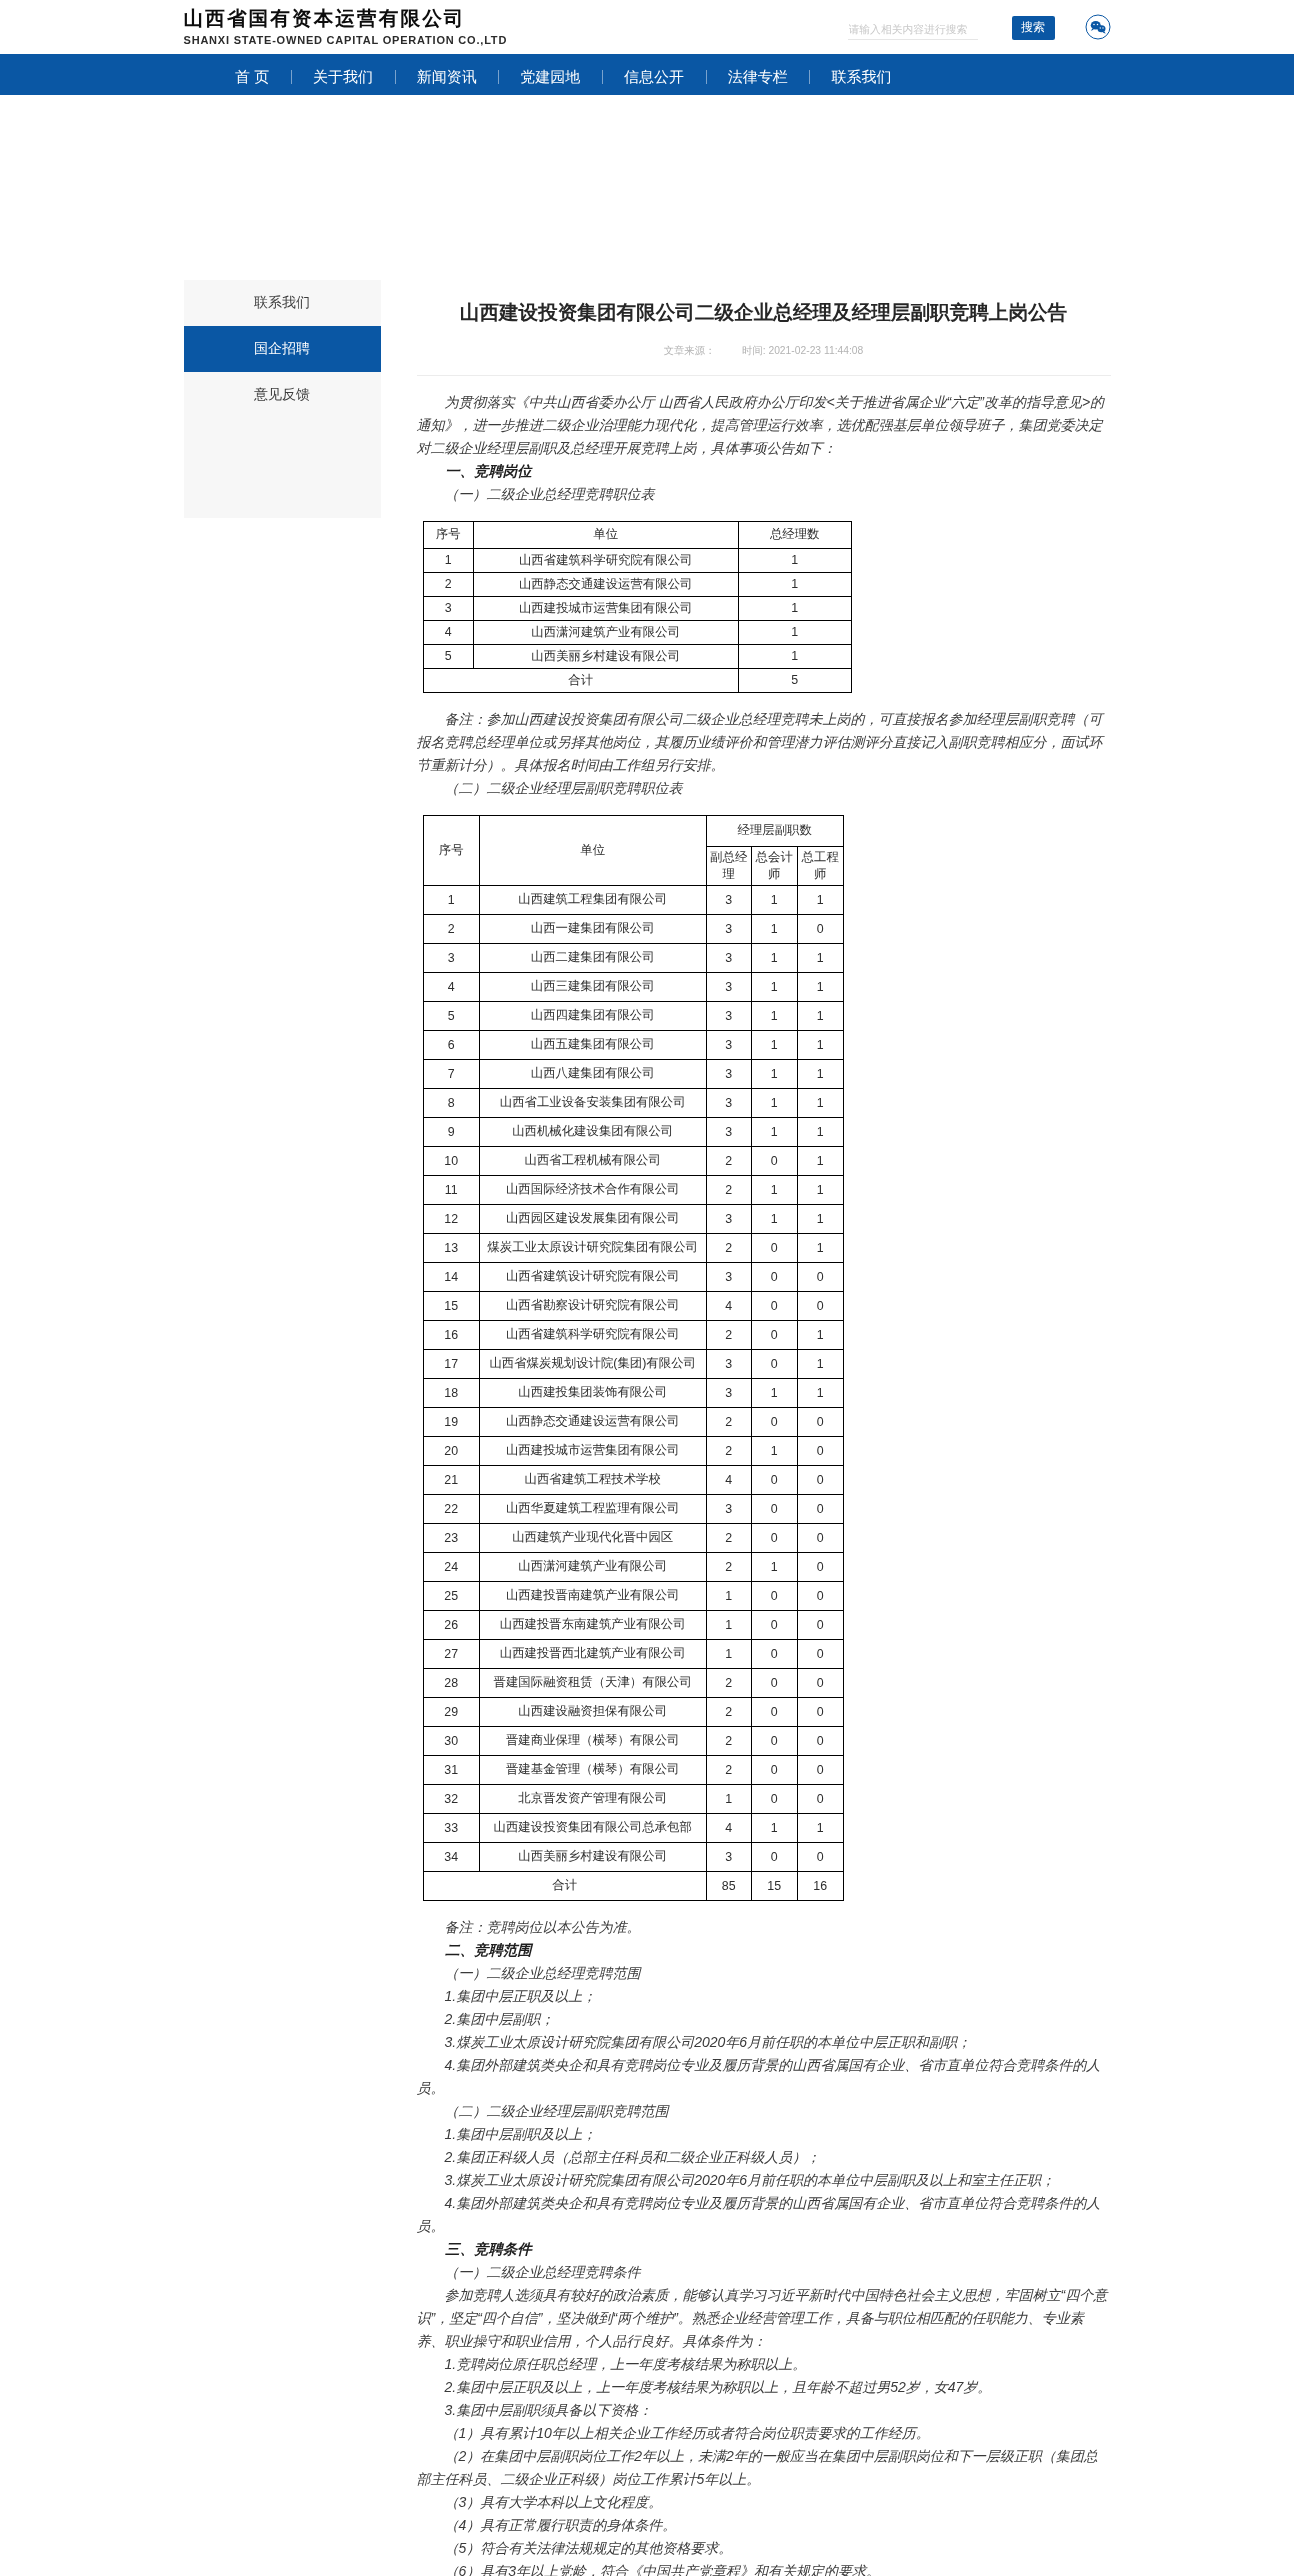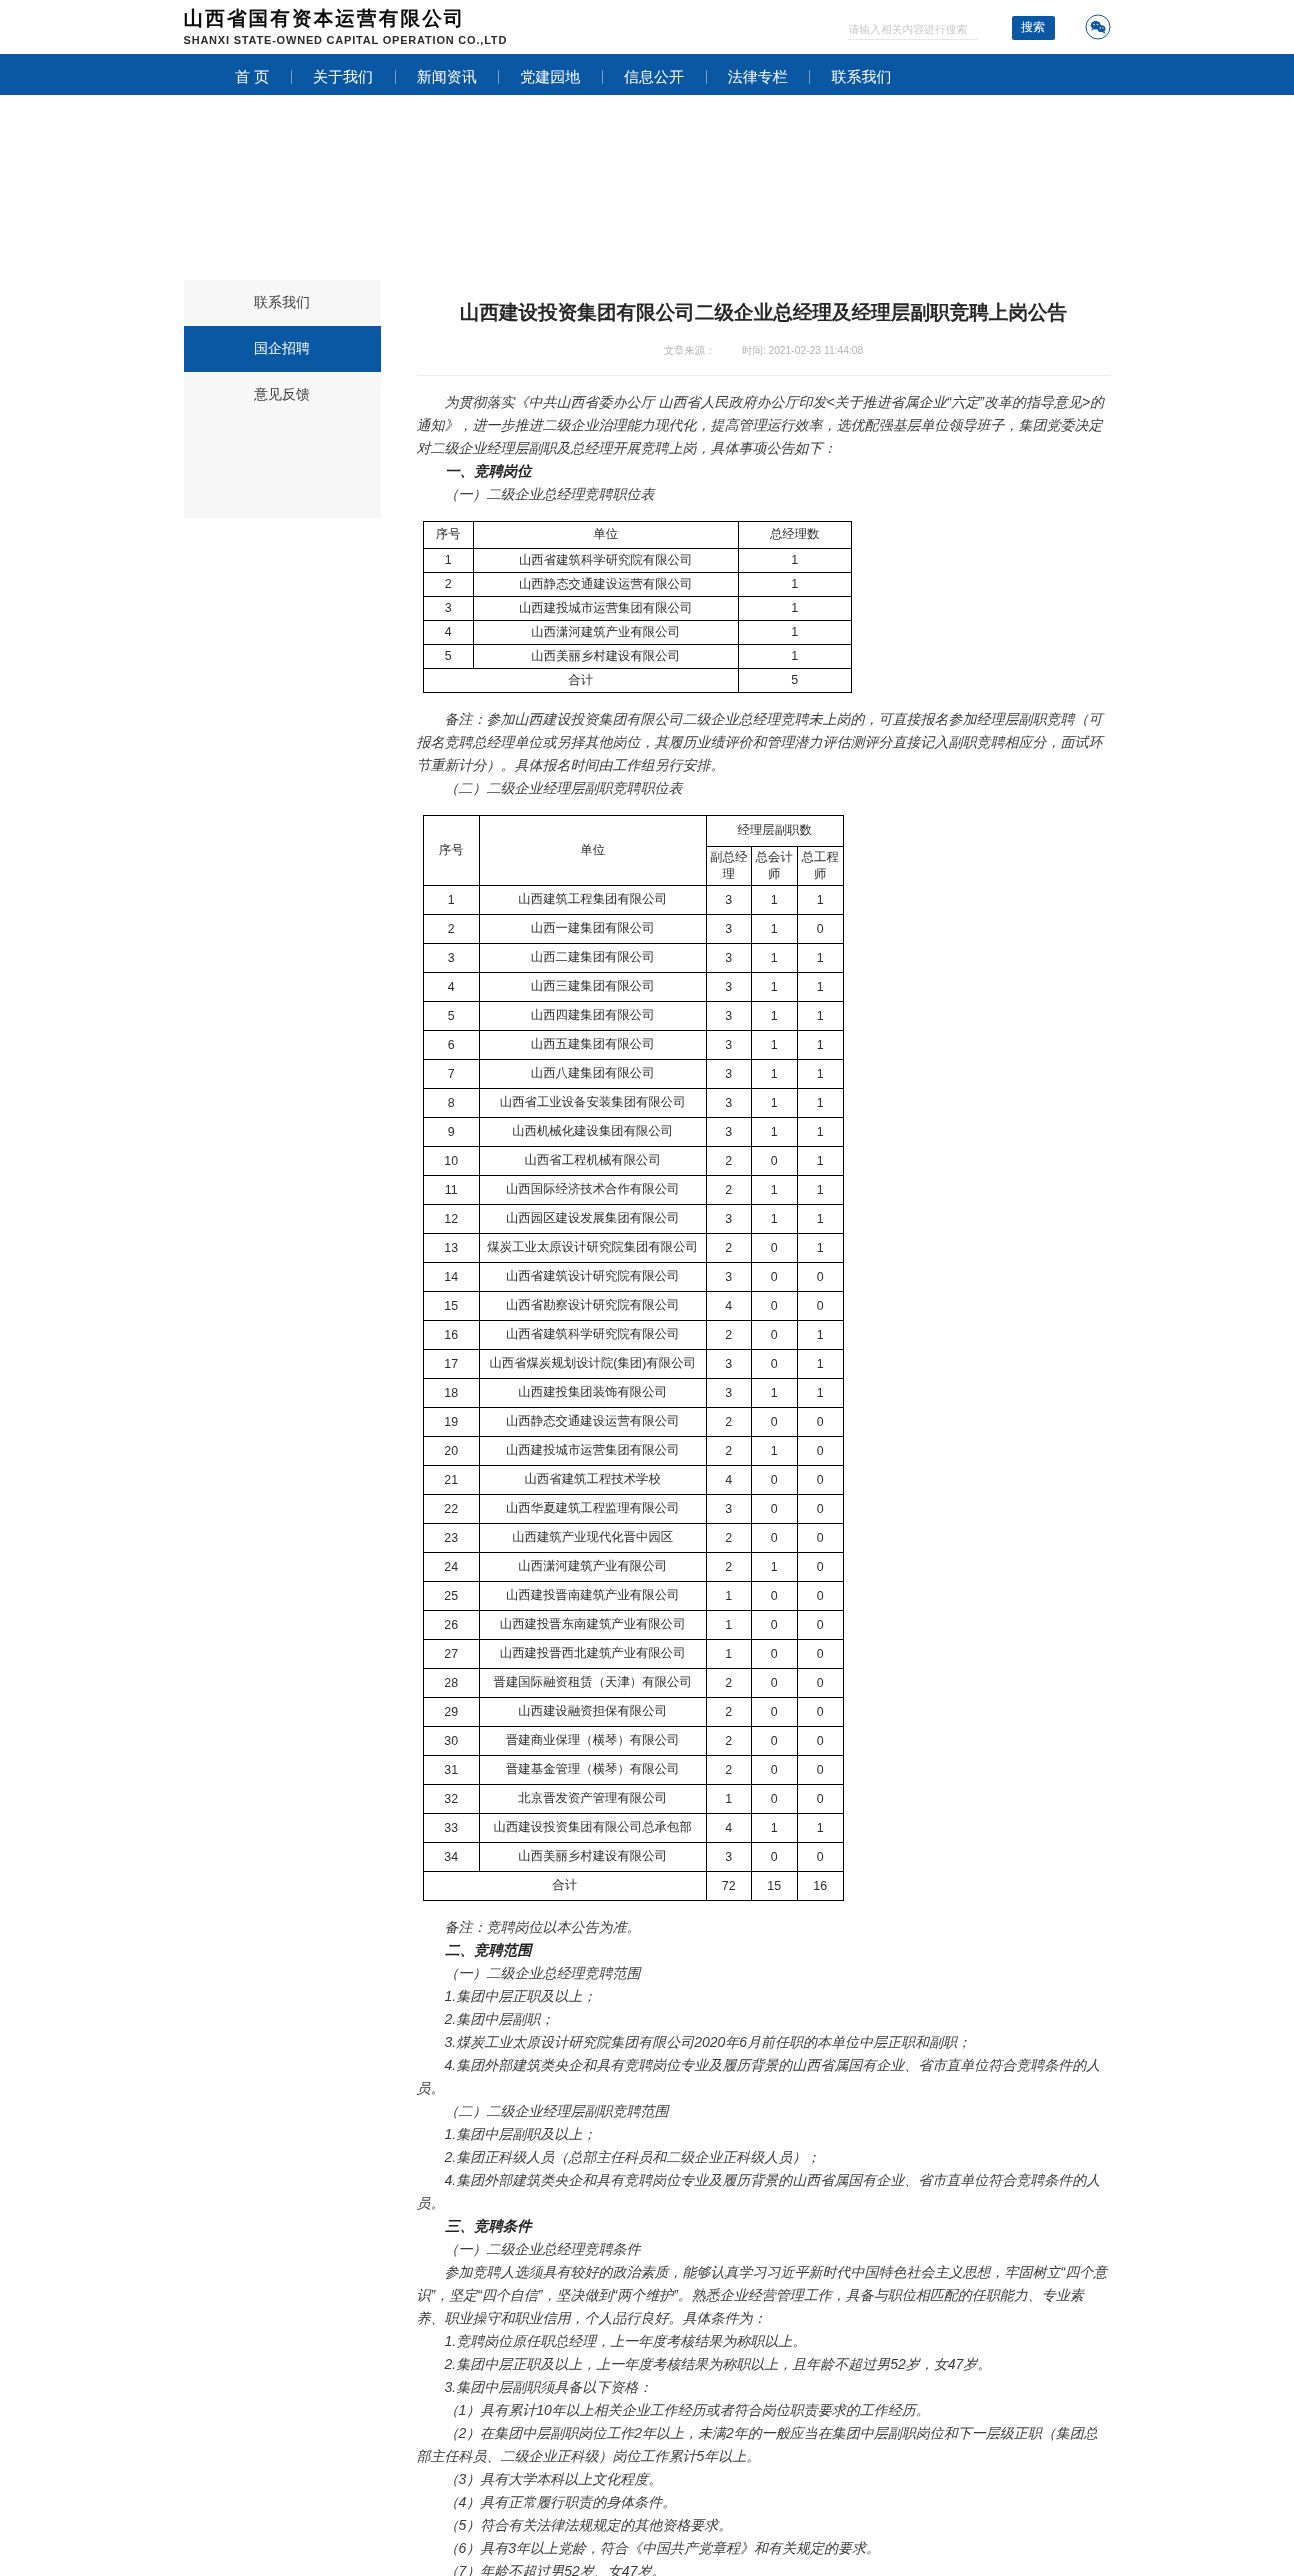--- a/index.html
+++ b/index.html
@@ -426,36 +426,37 @@
               </tr>
               <tr>
                 <td>34</td>
                 <td>山西美丽乡村建设有限公司</td>
                 <td>3</td>
                 <td>0</td>
                 <td>0</td>
               </tr>
               <tr>
                 <td colspan="2">合计</td>
-                <td>72</td>
+                <td>85</td>
                 <td>15</td>
                 <td>16</td>
               </tr>
             </tbody>
           </table>
           <p>备注：竞聘岗位以本公告为准。</p>
           <p class="heading">二、竞聘范围</p>
           <p>（一）二级企业总经理竞聘范围</p>
           <p>1.集团中层正职及以上；</p>
           <p>2.集团中层副职；</p>
           <p>3.煤炭工业太原设计研究院集团有限公司2020年6月前任职的本单位中层正职和副职；</p>
           <p>4.集团外部建筑类央企和具有竞聘岗位专业及履历背景的山西省属国有企业、省市直单位符合竞聘条件的人员。</p>
           <p>（二）二级企业经理层副职竞聘范围</p>
           <p>1.集团中层副职及以上；</p>
           <p>2.集团正科级人员（总部主任科员和二级企业正科级人员）；</p>
+          <p>3.煤炭工业太原设计研究院集团有限公司2020年6月前任职的本单位中层副职及以上和室主任正职；</p>
           <p>4.集团外部建筑类央企和具有竞聘岗位专业及履历背景的山西省属国有企业、省市直单位符合竞聘条件的人员。</p>
           <p class="heading">三、竞聘条件</p>
           <p>（一）二级企业总经理竞聘条件</p>
           <p>参加竞聘人选须具有较好的政治素质，能够认真学习习近平新时代中国特色社会主义思想，牢固树立“四个意识”，坚定“四个自信”，坚决做到“两个维护”。熟悉企业经营管理工作，具备与职位相匹配的任职能力、专业素养、职业操守和职业信用，个人品行良好。具体条件为：</p>
           <p>1.竞聘岗位原任职总经理，上一年度考核结果为称职以上。</p>
           <p>2.集团中层正职及以上，上一年度考核结果为称职以上，且年龄不超过男52岁，女47岁。</p>
           <p>3.集团中层副职须具备以下资格：</p>
           <p>（1）具有累计10年以上相关企业工作经历或者符合岗位职责要求的工作经历。</p>
           <p>（2）在集团中层副职岗位工作2年以上，未满2年的一般应当在集团中层副职岗位和下一层级正职（集团总部主任科员、二级企业正科级）岗位工作累计5年以上。</p>
           <p>（3）具有大学本科以上文化程度。</p>

